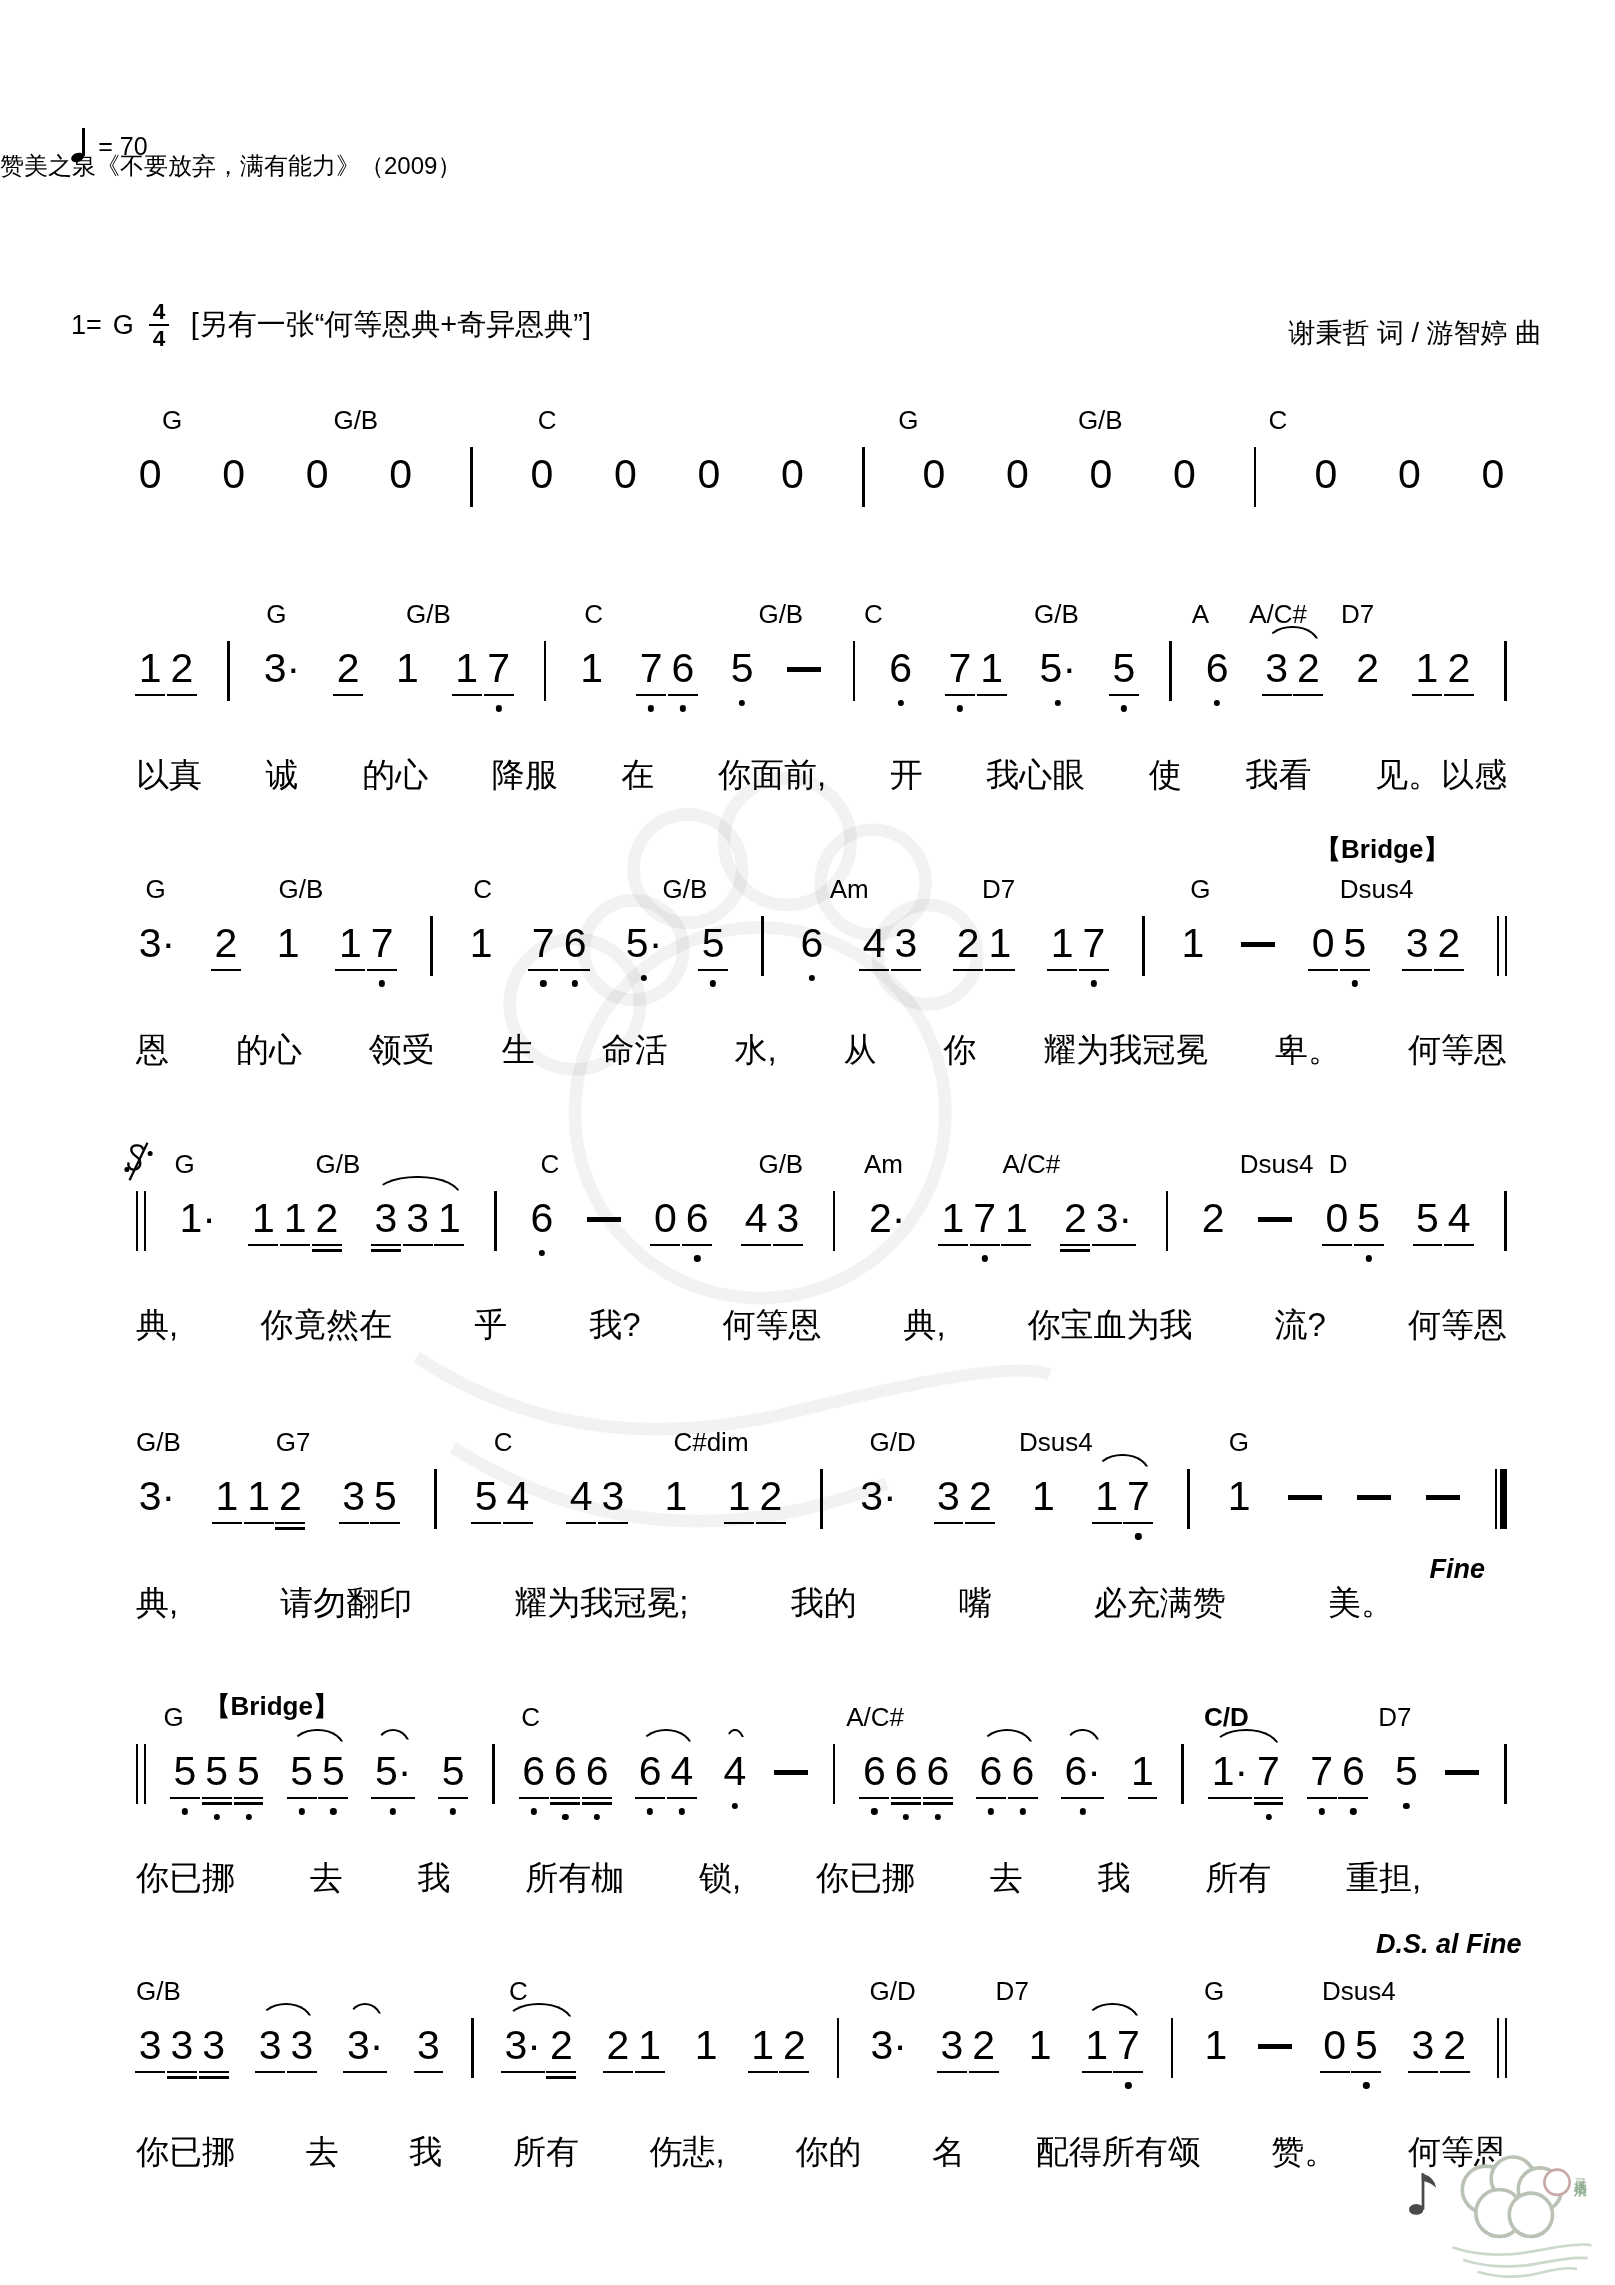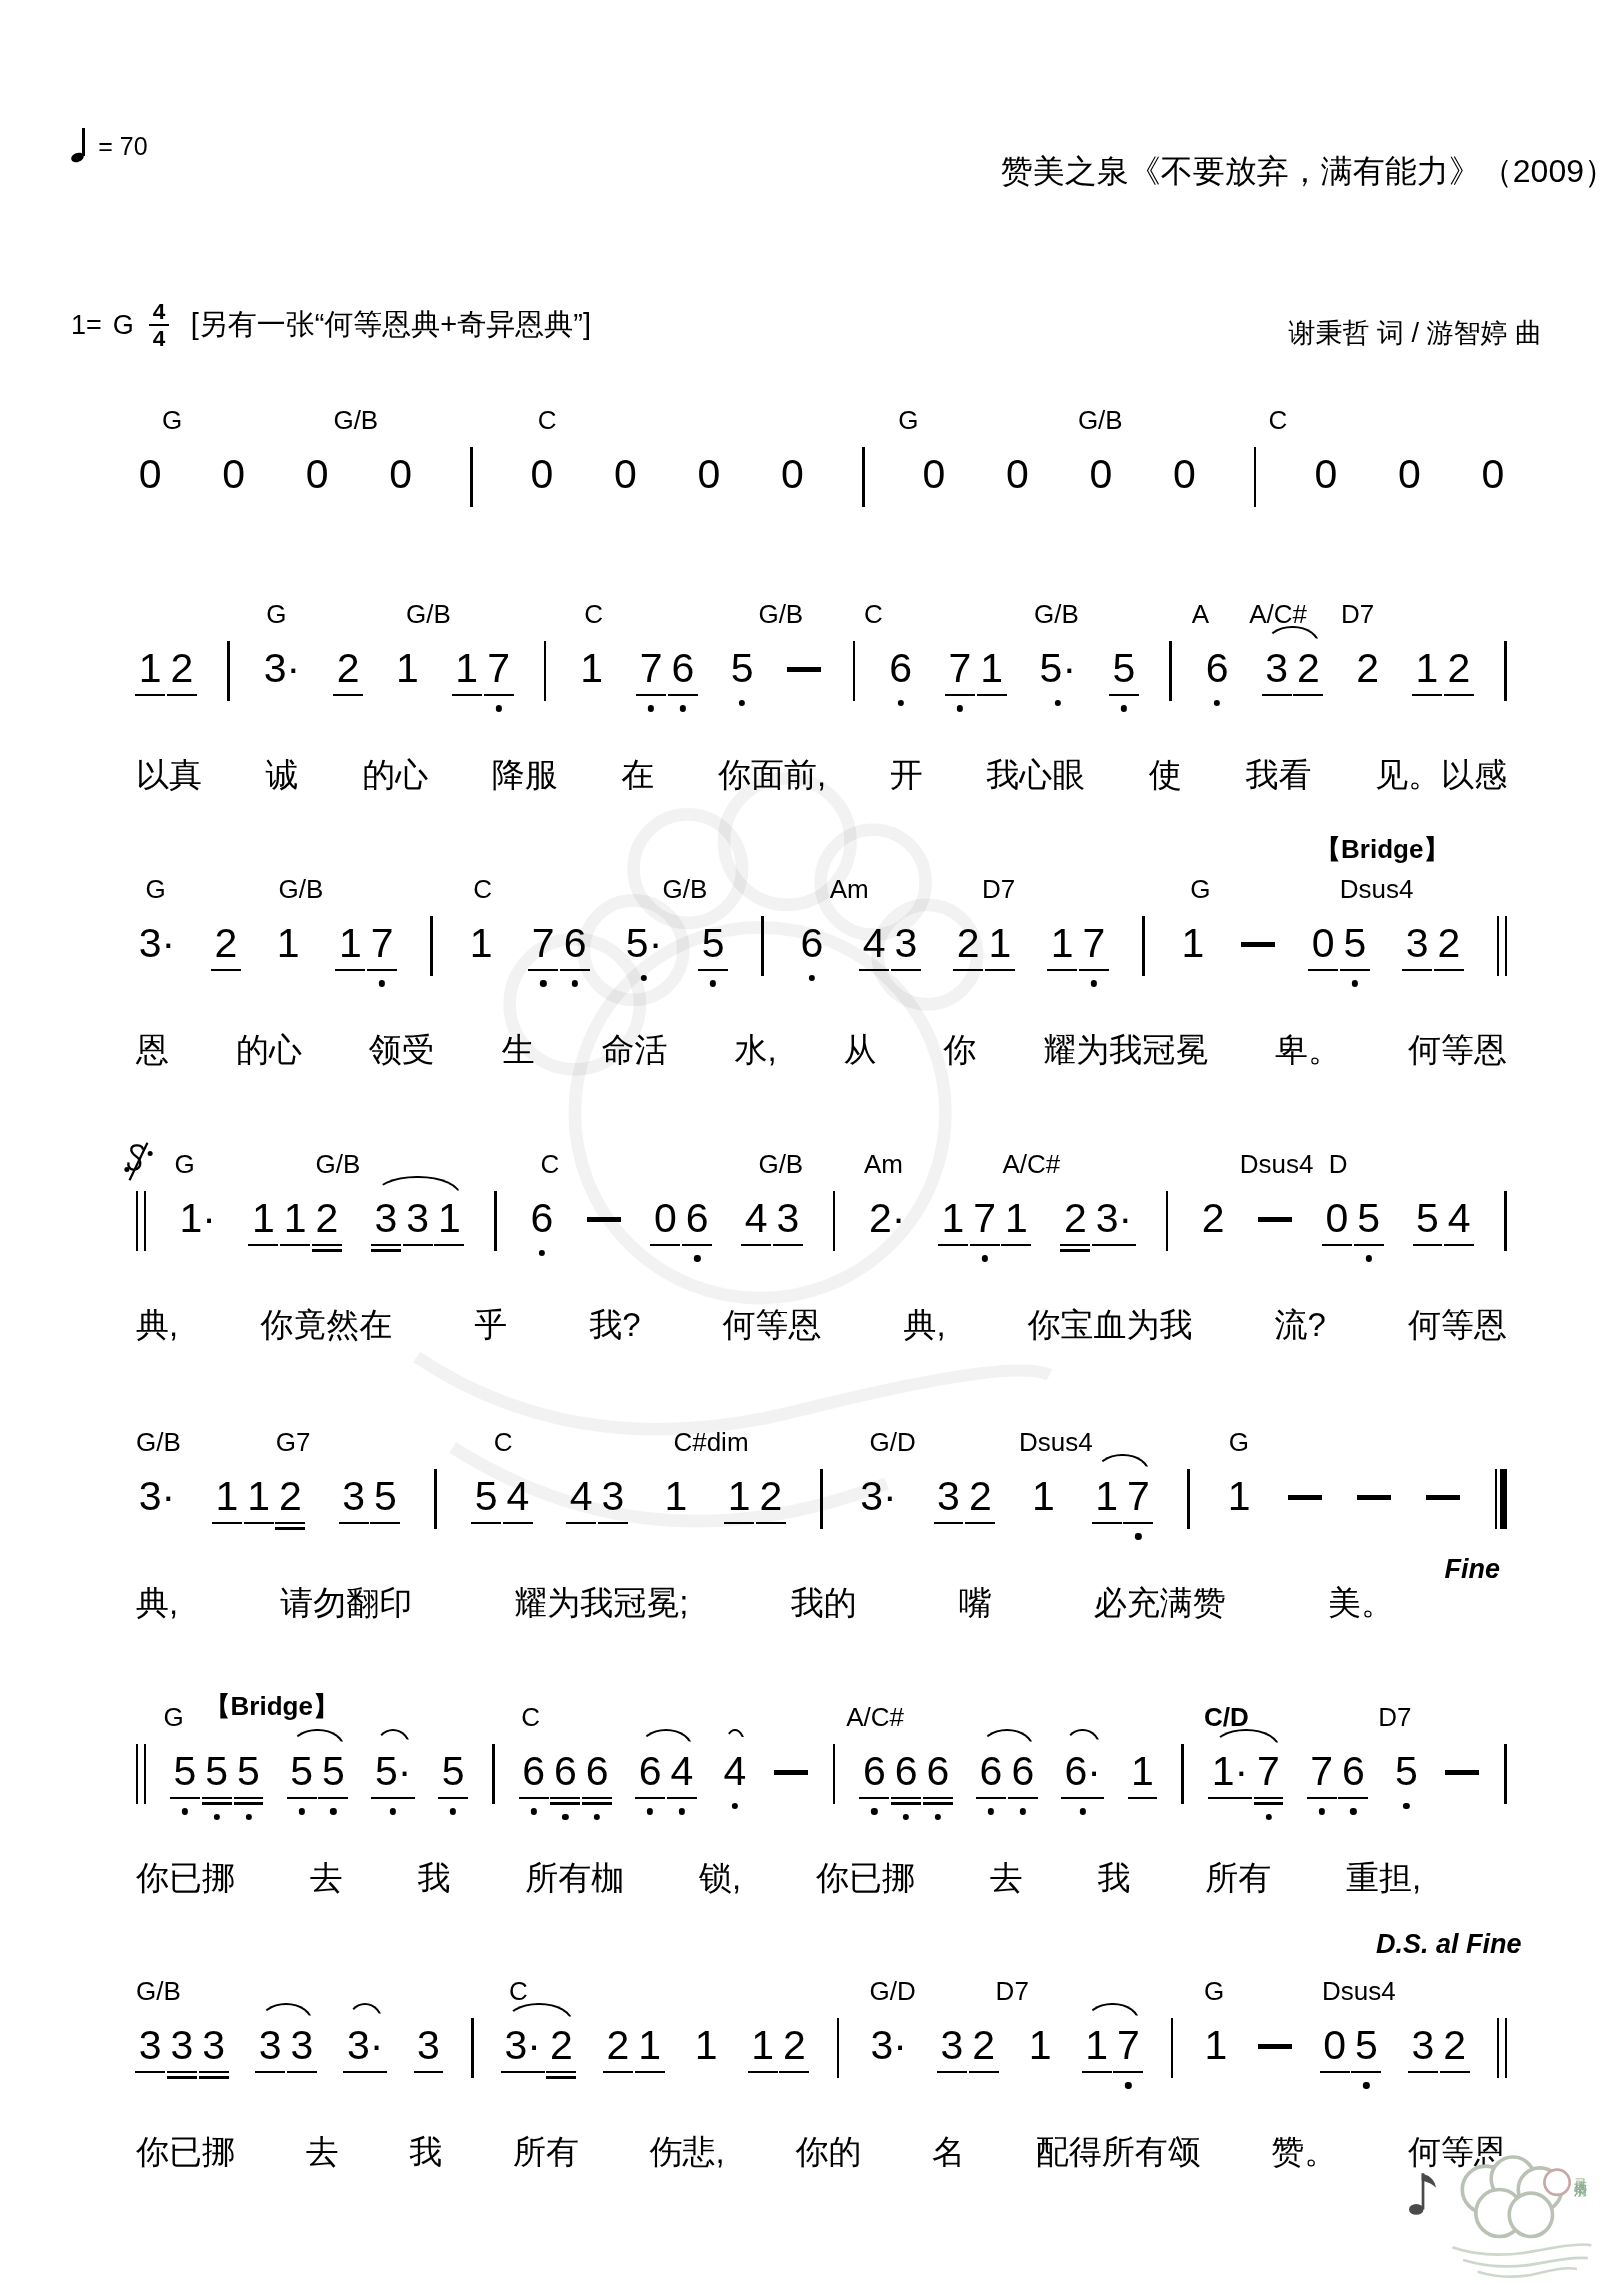--- a/index.html
+++ b/index.html
@@ -2,21 +2,21 @@
 <html style="font-size:14.5px"><head>
 <meta charset="utf-8">
 <style>
   html,body{margin:0;padding:0;background:#9a9a9a}
   .page{position:relative;width:1616px;height:2285px;background:#ffffff;
         font-family:"Liberation Sans",sans-serif;color:#000;overflow:hidden;margin:0 auto}
   .wm{position:absolute;left:362px;top:724px;z-index:0}
 
   .title{margin:0;position:absolute;top:74px;left:0;width:100%;text-align:center;
          font-size:52px;font-weight:700;letter-spacing:4.5px;z-index:1}
-  .subtitle{position:absolute;top:150px;left:0;width:100%;text-align:right;font-size:32px;z-index:1}
+  .subtitle{position:absolute;top:150px;left:0;width:100%;text-align:left;font-size:24px;z-index:1}
   .scripture{position:absolute;top:280px;left:0;width:100%;text-align:center;font-size:26px;z-index:1}
   .tempo{position:absolute;left:71px;top:128px;display:flex;align-items:center;font-size:25px;z-index:1}
   .qnote{display:inline-block;width:16.3px;height:36px;position:relative;margin-right:11px}
   .qnote::before{content:"";position:absolute;right:2.7px;top:0;width:2.7px;height:28px;background:#000}
   .qnote::after{content:"";position:absolute;left:0;bottom:1.8px;width:12.7px;height:9px;background:#000;
                 border-radius:50%;transform:rotate(-20deg)}
   .keyline{position:absolute;left:71px;top:299px;display:flex;align-items:center;font-size:27px;z-index:1}
   .keyletter{margin-left:11px;letter-spacing:0.9px}
   .frac{display:inline-flex;flex-direction:column;align-items:center;margin:0 14.5px;
         font-weight:700;font-size:22.6px;line-height:1.12}
@@ -415,21 +415,21 @@
       <div class="system" style="top: 1427px;">
         <div class="chord-row">
           <span class="chord" style="left: 0%;">G/B</span>
           <span class="chord" style="left: 10.2%;">G7</span>
           <span class="chord" style="left: 26.1%;">C</span>
           <span class="chord" style="left: 39.2%;">C#dim</span>
           <span class="chord" style="left: 53.5%;">G/D</span>
           <span class="chord" style="left: 64.4%;">Dsus4</span>
           <span class="chord" style="left: 79.7%;">G</span>
         </div>
-        <span class="mark" style="right: 7px; top: 127px; margin-left: 44px;">Fine</span>
+        <span class="mark" style="right: 22px; top: 127px; margin-left: 44px;">Fine</span>
         <div class="note-row">
           <span class="cell">
             <span class="tok">3·</span>
           </span>
           <span class="cell">
             <span class="tok u1">1</span>
             <span class="tok u1">1</span>
             <span class="tok u2">2</span>
           </span>
           <span class="cell">

